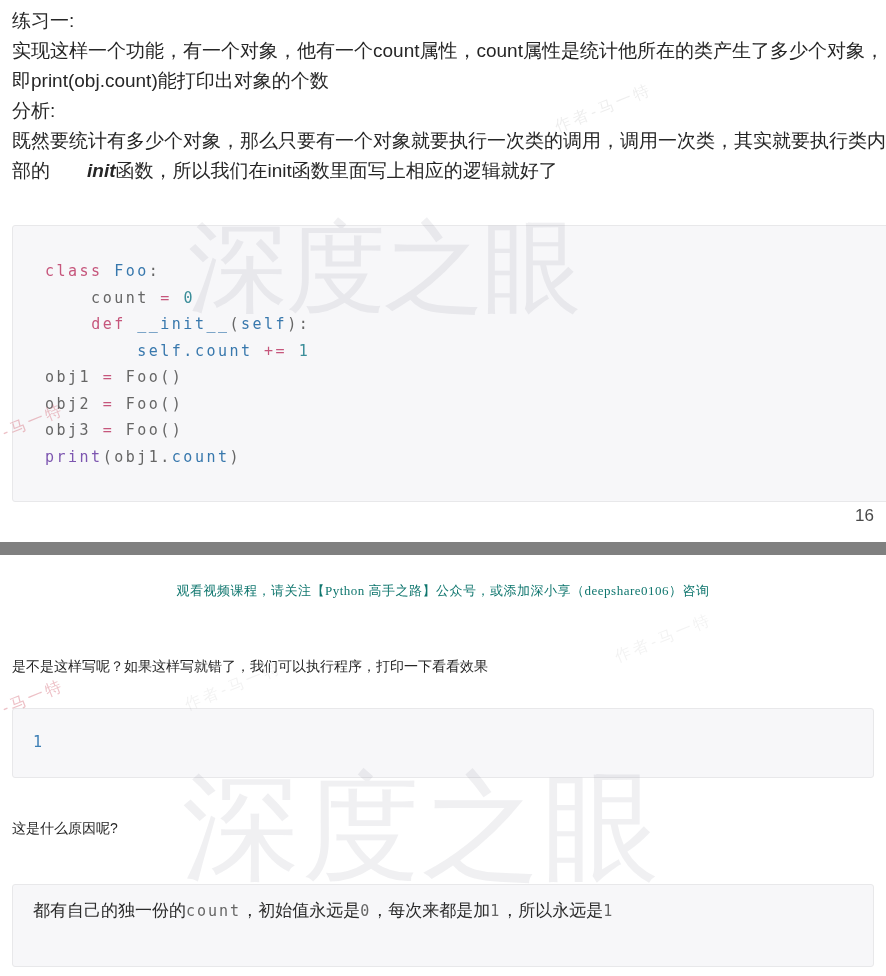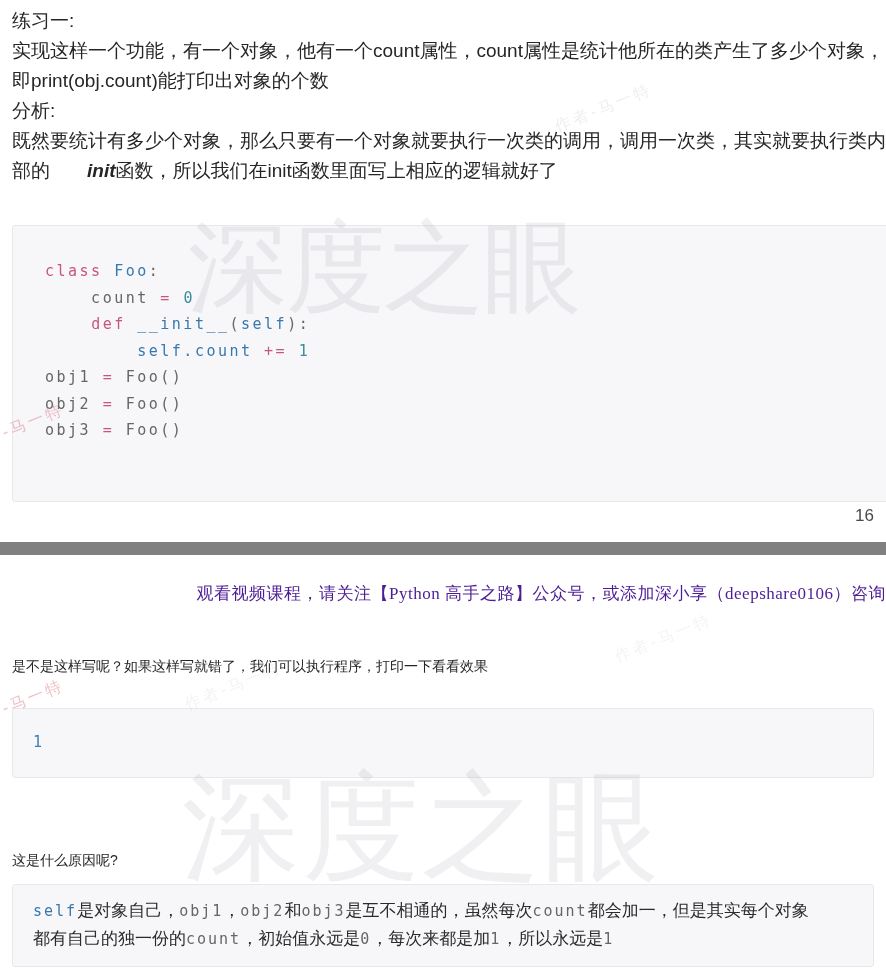--- a/index.html
+++ b/index.html
@@ -49,23 +49,23 @@
   .page-number{
     position:absolute;top:506px;right:12px;
     font-size:17px;color:#4a4a4a;
   }
   .divider-bar{
     position:absolute;left:0;top:542px;width:886px;height:13px;
     background:#808080;
   }
   .footer-note{
     position:absolute;left:0;top:582px;width:886px;
-    text-align:right;
+    text-align:center;
     font-family:"Liberation Serif","DejaVu Serif",serif;
-    font-size:17px;color:#4c1d95;
+    font-size:13px;color:#0f766e;
     letter-spacing:0.5px;
   }
   .para{
     position:absolute;left:12px;width:874px;
     font-size:14px;line-height:28px;color:#262626;
     white-space:nowrap;
   }
   
   .wm-big{
     position:absolute;
@@ -112,42 +112,42 @@
 
   <div class="block codeblock" style="top:225px;height:251px;">
     <div class="code-inner">
         <div class="code-line"><span class="tok-k">class</span><span class="tok-p"> </span><span class="tok-n">Foo</span><span class="tok-p">:</span></div>
         <div class="code-line"><span class="tok-p">    count </span><span class="tok-k">=</span><span class="tok-p"> </span><span class="tok-num">0</span></div>
         <div class="code-line"><span class="tok-p">    </span><span class="tok-k">def</span><span class="tok-p"> </span><span class="tok-n">__init__</span><span class="tok-p">(</span><span class="tok-n">self</span><span class="tok-p">):</span></div>
         <div class="code-line"><span class="tok-p">        </span><span class="tok-n">self.count</span><span class="tok-p"> </span><span class="tok-k">+=</span><span class="tok-p"> </span><span class="tok-num">1</span></div>
         <div class="code-line"><span class="tok-p">obj1 </span><span class="tok-k">=</span><span class="tok-p"> Foo()</span></div>
         <div class="code-line"><span class="tok-p">obj2 </span><span class="tok-k">=</span><span class="tok-p"> Foo()</span></div>
         <div class="code-line"><span class="tok-p">obj3 </span><span class="tok-k">=</span><span class="tok-p"> Foo()</span></div>
+        <div class="code-line"><span class="tok-print">print</span><span class="tok-p">(obj1.</span><span class="tok-n">count</span><span class="tok-p">)</span></div>
       </div>
   </div>
 
   <div class="page-number">16</div>
 
   <div class="divider-bar"></div>
 
   <div class="footer-note">观看视频课程，请关注【Python 高手之路】公众号，或添加深小享（deepshare0106）咨询</div>
 
   <div class="para" style="top:652px;">是不是这样写呢？如果这样写就错了，我们可以执行程序，打印一下看看效果</div>
 
   <div class="block" style="top:708px;height:68px;">
     <div class="code-inner" style="padding:20px;">
       <div class="code-line tok-out">1</div>
     </div>
   </div>
 
-  <div class="para" style="top:846px;">这是什么原因呢?</div>
+  <div class="para" style="top:814px;">这是什么原因呢?</div>
 
   <div class="block" style="top:884px;height:81px;">
     <div style="padding:12px 20px 16px 20px;">
-      <div class="explain-line"><span class="tok-monoblue">self</span><span class="tok-cjk">是对象自己，</span><span class="tok-mono">obj1</span><span class="tok-cjk">，</span><span class="tok-mono">obj2</span><span class="tok-cjk">和</span><span class="tok-mono">obj3</span><span class="tok-cjk">是互不相通的，虽然每次</span><span class="tok-mono">count</span><span class="tok-cjk">都会加一，但是其实每个对象</span></div>
       <div class="explain-line"><span class="tok-cjk">都有自己的独一份的</span><span class="tok-mono">count</span><span class="tok-cjk">，初始值永远是</span><span class="tok-mono">0</span><span class="tok-cjk">，每次来都是加</span><span class="tok-mono">1</span><span class="tok-cjk">，所以永远是</span><span class="tok-mono">1</span></div>
     </div>
   </div>
 
   <div class="wm-big wm-big1">深度之眼</div>
   <div class="wm-big wm-big2">深度之眼</div>
   <div class="wm-diag wm-d1">作者-马一特</div>
   <div class="wm-diag wm-d2">作者-马一特</div>
   <div class="wm-diag wm-d3">作者-马一特</div>
   <div class="wm-pink wm-p1">作者-马一特</div>

